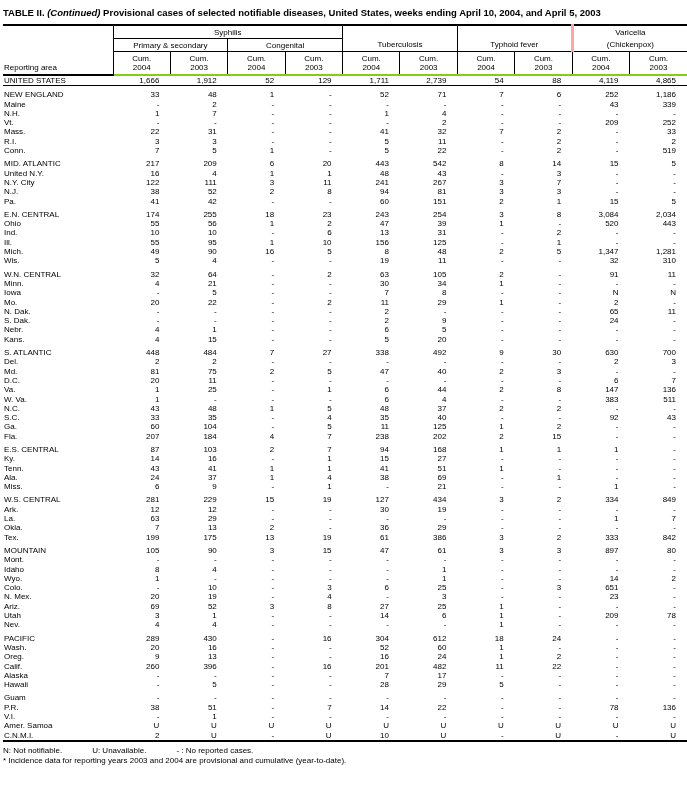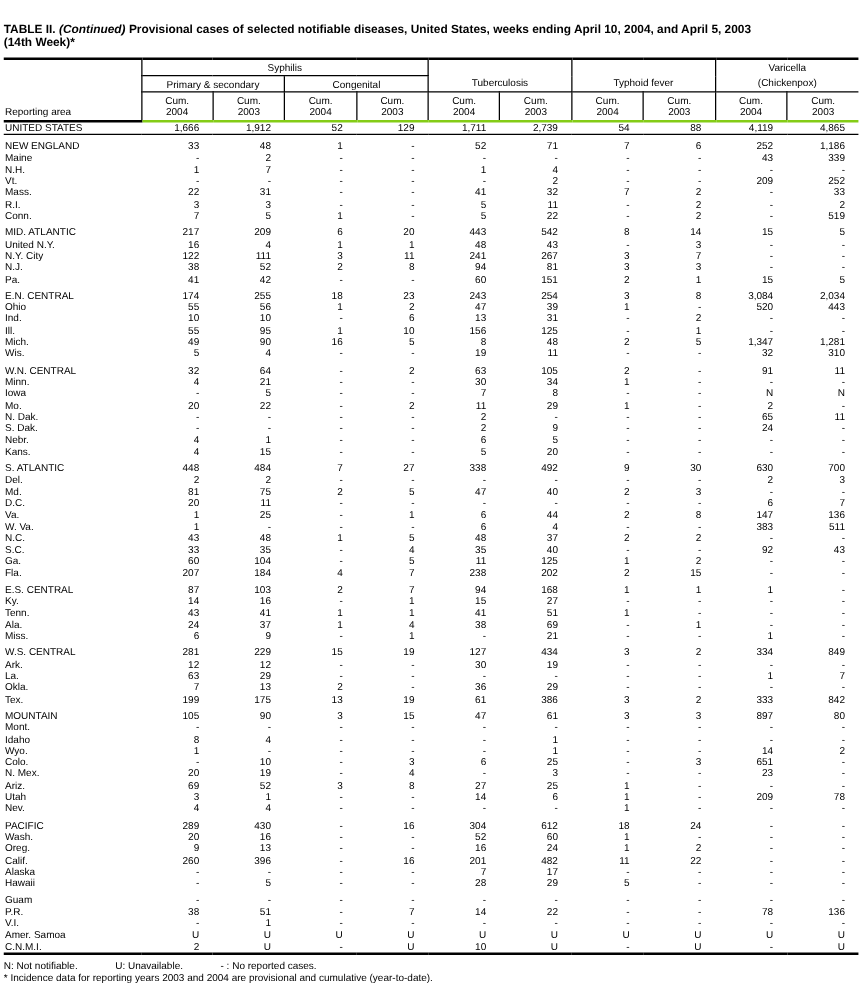--- a/index.html
+++ b/index.html
@@ -1,18 +1,18 @@
 <!DOCTYPE html>
 <html><head>
 <meta charset="utf-8">
 <style>
   html,body { margin:0; padding:0; background:#fff; }
   .page {
     width:687px; height:791px; box-sizing:border-box;
-    padding:18px 0 0 3px; background:#fff; color:#000;
+    padding:7px 0 0 3px; background:#fff; color:#000;
     font-family:"Liberation Sans", sans-serif; overflow:hidden;
   }
   .title { font-size:9.5px; font-weight:bold; line-height:11px; }
   .title .cont { font-style:italic; }
 
   table.tbl {
     border-collapse:collapse; table-layout:fixed;
     width:684px; margin-top:6px; border-bottom:2px solid #000;
   }
   col.c-area { width:110px; }
@@ -32,21 +32,21 @@
   .h-ps, .h-cong {
     border:1px solid #000; border-top:none;
     text-align:center; height:12px; vertical-align:middle;
   }
   .h-tb, .h-ty {
     border-left:1px solid #000; border-right:1px solid #000;
     border-top:2px solid #000; border-bottom:1px solid #000;
     text-align:center; vertical-align:bottom; padding-bottom:2px;
   }
   .h-va {
-    border-left:1px solid #fca5a5;
+    border-left:3px solid #fca5a5;
     border-top:2px solid #000; border-bottom:1px solid #000;
     text-align:center; vertical-align:middle; line-height:12px;
   }
   .h-cum {
     border-left:1px solid #000; border-right:1px solid #000; border-bottom:2px solid #84cc16;
     text-align:center; line-height:9px; padding:2px 0 2px;
   }
   .h-cum.last { border-right:none; }
 
   tbody td { font-size:8px; line-height:9.3px; padding:0; white-space:nowrap; color:#000; }
@@ -59,21 +59,20 @@
   .footnotes .fn-seg { margin-right:30px; }
   .footnotes .fn-seg:last-child { margin-right:0; }
 </style>
 </head>
 <body>
 
 <div class="page">
 
   <div class="title">
     <div><span>TABLE II.</span> <span class="cont">(Continued)</span> <span>Provisional cases of selected notifiable diseases, United States, weeks ending April 10, 2004, and April 5, 2003</span></div>
-    <div>(14th Week)*</div>
   </div>
 
   <table class="tbl">
     <colgroup>
       <col class="c-area">
       <col class="c-num">
         <col class="c-num">
         <col class="c-num">
         <col class="c-num">
         <col class="c-num">

